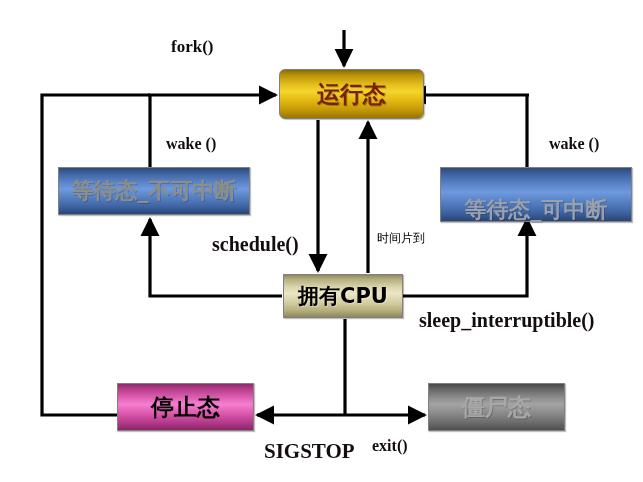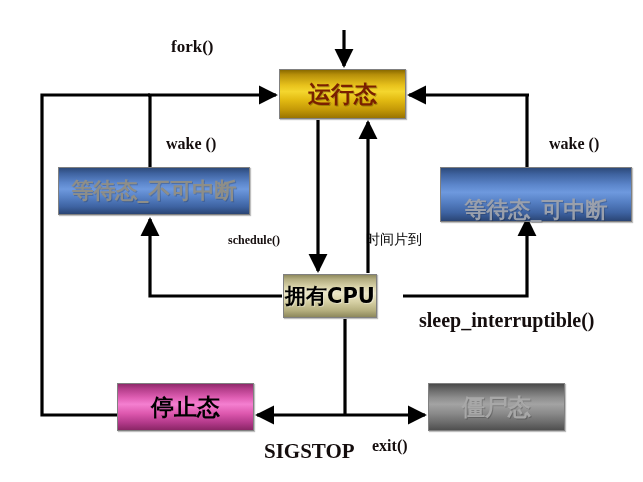--- a/index.html
+++ b/index.html
@@ -34,24 +34,25 @@
   }
   .node-label {
     font-family: "DejaVu Sans", "Liberation Sans", sans-serif;
     font-weight: 700;
     line-height: 1;
     white-space: nowrap;
   }
 
   
   #node-running {
-    left: 279px; top: 69px; width: 127px; height: 50px;
+    left: 279px; top: 69px; width: 145px; height: 50px;
     background: linear-gradient(to bottom,
       #8a6a00 0%, #b8900a 10%, #e8c21c 32%, #f4d62e 45%,
       #e3bb12 62%, #c59a07 82%, #9a7400 100%);
+    border-radius: 6px;
   }
   #node-running .node-label {
     font-size: 23px;
     color: #7a1f00;
     text-shadow: 1px 1px 0 rgba(0,0,0,0.25);
   }
 
   
   #node-wait-uninterruptible {
     left: 58px; top: 167px; width: 192px; height: 48px;
@@ -74,21 +75,21 @@
     align-items: flex-end;
   }
   #node-wait-interruptible .node-label {
     font-size: 22px;
     color: #9aa0ac;
     text-shadow: 1px 1px 0 rgba(0,0,0,0.18);
   }
 
   
   #node-has-cpu {
-    left: 283px; top: 274px; width: 94px; height: 44px;
+    left: 283px; top: 274px; width: 120px; height: 44px;
     background: linear-gradient(to bottom,
       #8f8a5e 0%, #b3ad80 10%, #ddd7ae 30%, #eae5c6 44%,
       #d6d0a4 64%, #b6b07f 84%, #8d885c 100%);
   }
   #node-has-cpu .node-label {
     font-size: 21px;
     color: #000000;
     text-shadow: 1px 1px 0 rgba(255,255,255,0.35);
   }
 
@@ -128,22 +129,22 @@
     line-height: 1;
   }
   .edge-label.cjk {
     font-family: "DejaVu Sans", "Liberation Sans", sans-serif;
     font-weight: 400;
     color: #000000;
   }
   #label-fork        { left: 171px; top: 38px;  font-size: 17px; text-align: center; }
   #label-wake-left   { left: 166px; top: 136px; font-size: 16px; }
   #label-wake-right  { left: 549px; top: 136px; font-size: 16px; }
-  #label-schedule    { left: 228px; top: 234px; font-size: 12px; }
-  #label-timeslice   { left: 366px; top: 232px; font-size: 14px; }
+  #label-schedule    { left: 212px; top: 234px; font-size: 20px; }
+  #label-timeslice   { left: 377px; top: 232px; font-size: 12px; }
   #label-sleep-unint { left: 62px;  top: 310px; font-size: 16px; }
   #label-sleep-int   { left: 419px; top: 310px; font-size: 20px; }
   #label-sigstop     { left: 264px; top: 441px; font-size: 21px; }
   #label-exit        { left: 372px; top: 438px; font-size: 16px; }
 </style>
 </head>
 <body>
 
 <div id="canvas">
 

